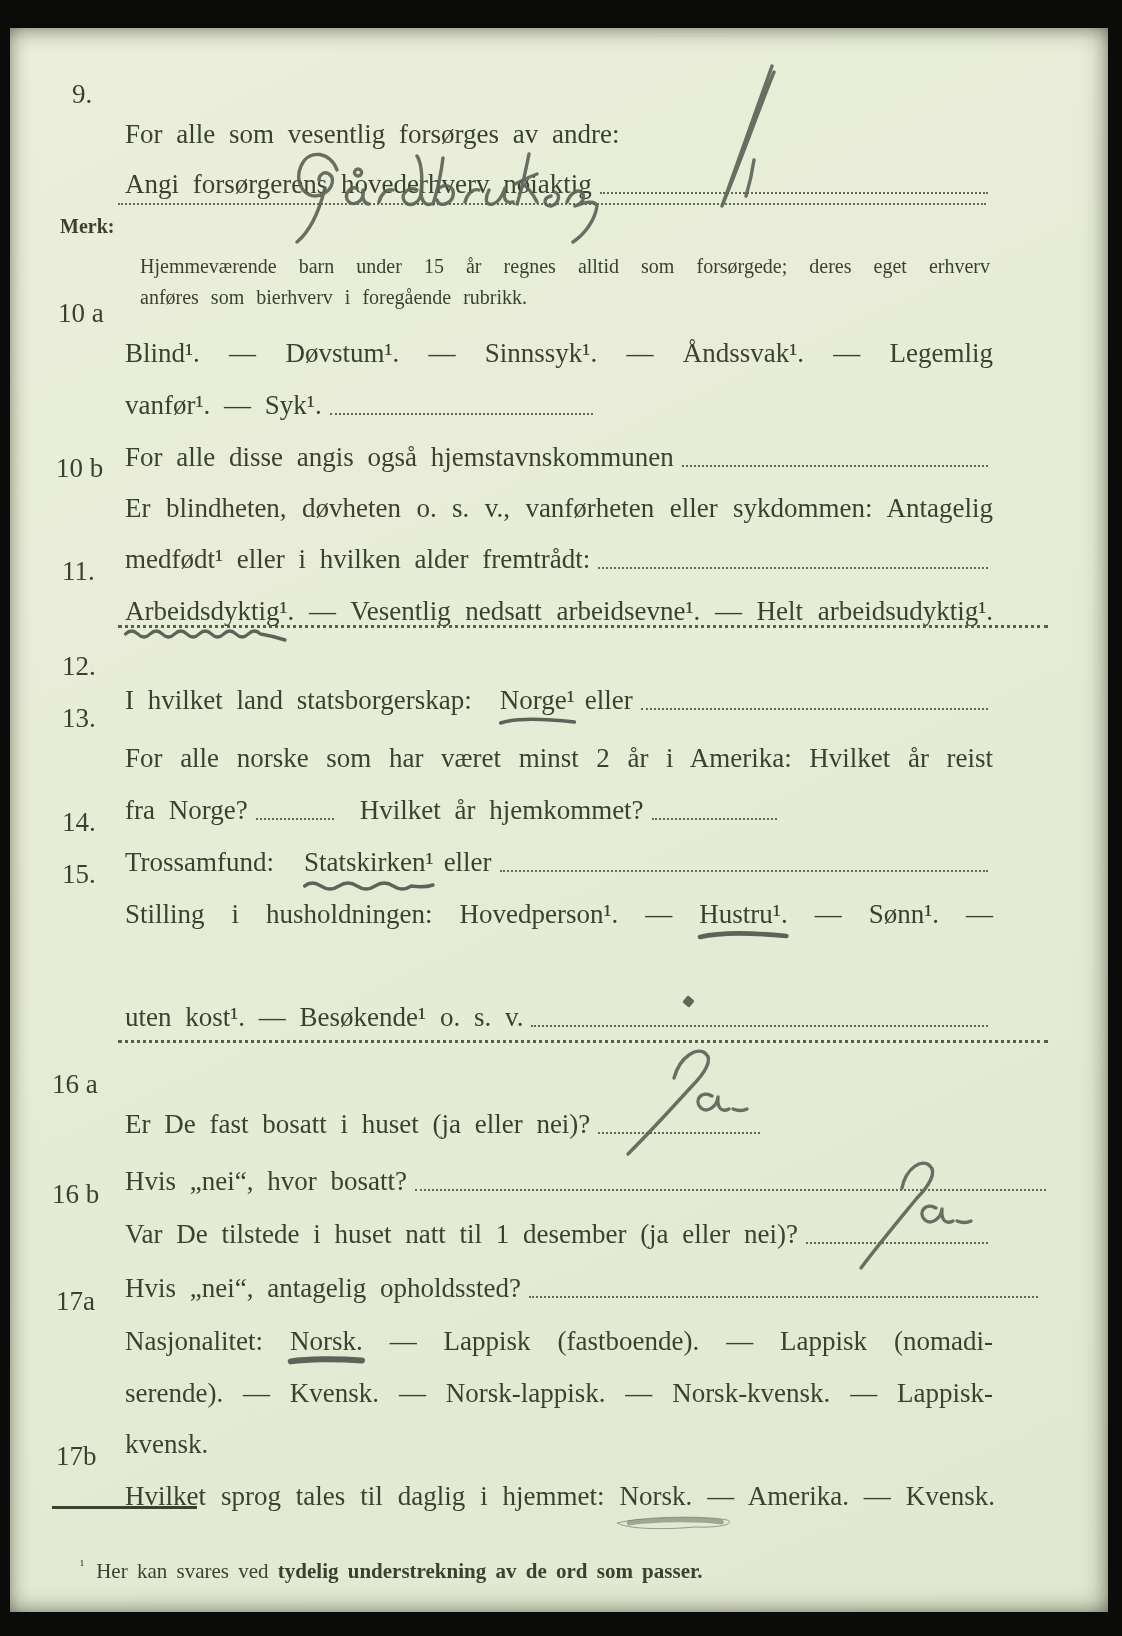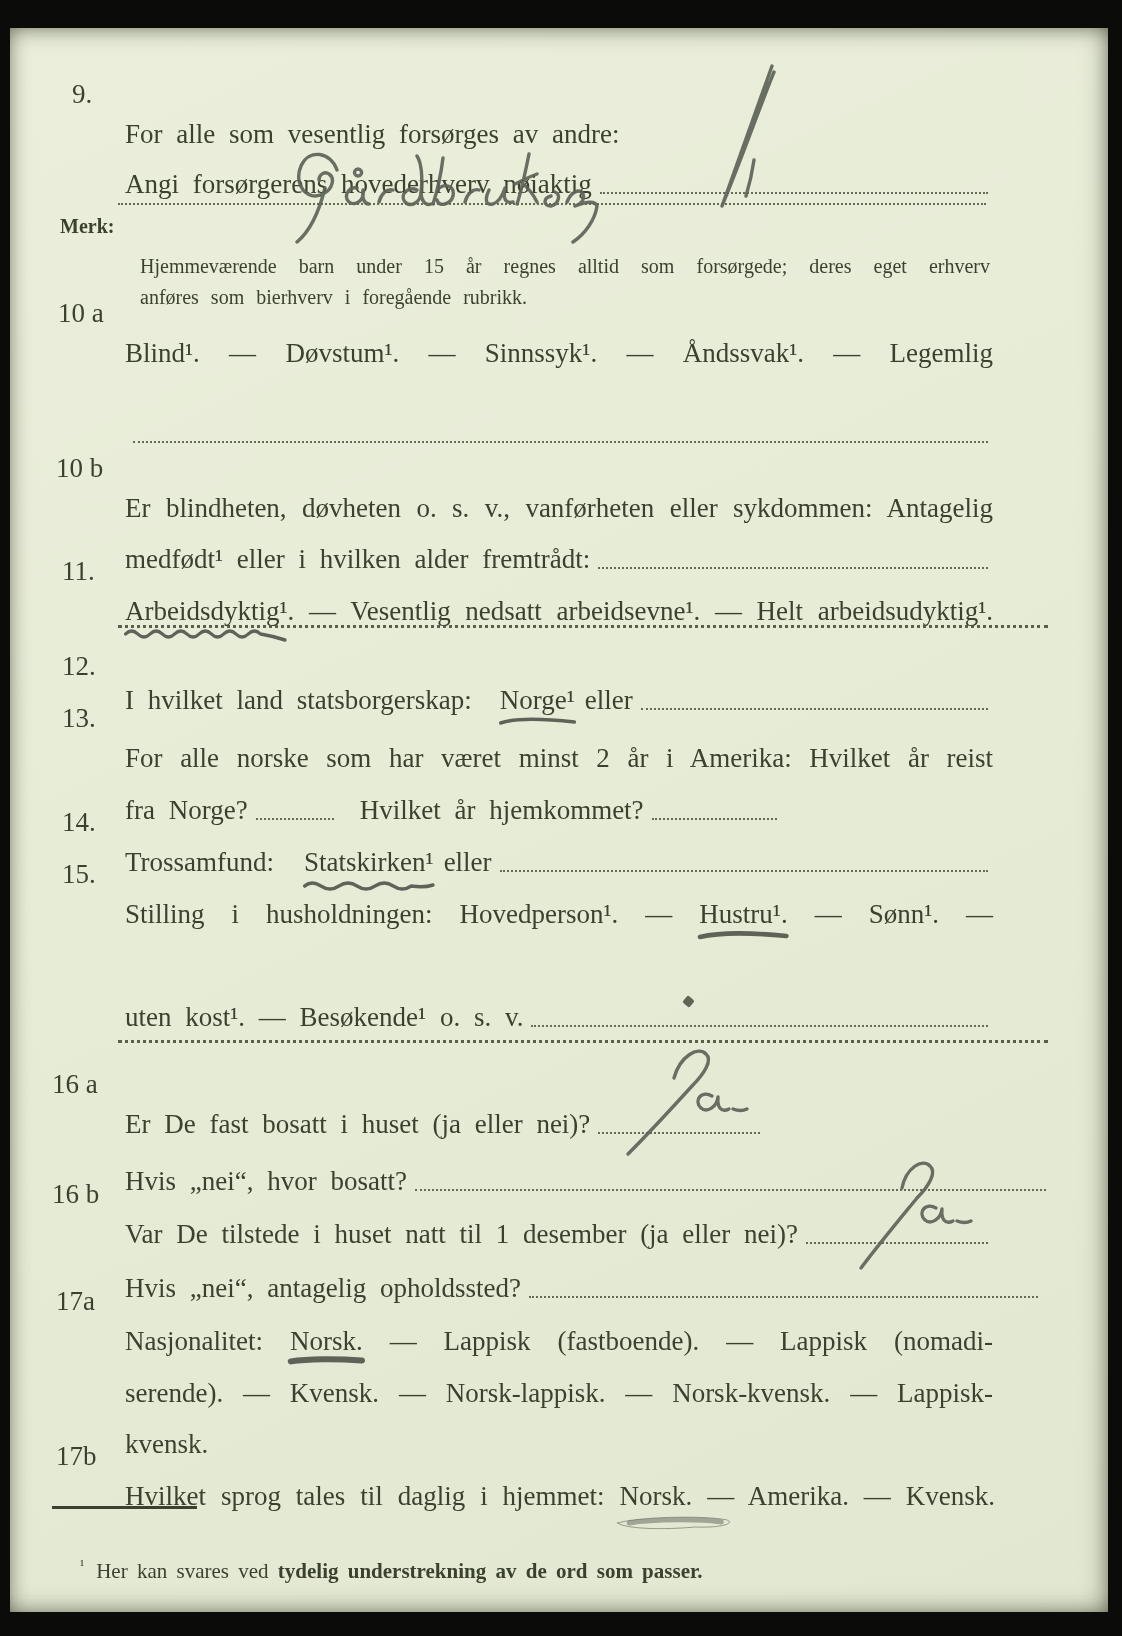--- a/index.html
+++ b/index.html
@@ -71,21 +71,26 @@
   <svg class="hand" style="left:694px;top:60px" width="95" height="155" viewBox="0 0 95 155">
     <path d="M78,6 C64,44 46,96 28,146 M28,146 C48,98 66,46 80,12 M60,100 C58,114 55,126 52,136"></path>
   </svg>
 
   <div class="num small bold" style="left:60px;top:214px">Merk:</div>
   <div class="row small jst" style="left:140px;top:214px;width:850px">Hjemmeværende barn under 15 år regnes alltid som forsørgede; deres eget erhverv</div>
   <div class="row small" style="left:140px;top:245px">anføres som bierhverv i foregående rubrikk.</div>
 
   <div class="num" style="left:58px;top:297px">10 a</div>
   <div class="row jst" style="left:125px;top:297px;width:868px">Blind¹. — Døvstum¹. — Sinnssyk¹. — Åndssvak¹. — Legemlig</div>
+  <div class="row leaders" style="left:125px;top:349px;width:470px">
+    <span>vanfør¹. — Syk¹.</span>
+    <span class="leader"></span>
+  </div>
   <div class="row leaders" style="left:125px;top:401px;width:865px">
+    <span>For alle disse angis også hjemstavnskommunen</span>
     <span class="leader"></span>
   </div>
 
   <div class="num" style="left:56px;top:452px">10 b</div>
   <div class="row jst" style="left:125px;top:452px;width:868px">Er blindheten, døvheten o. s. v., vanførheten eller sykdommen: Antagelig</div>
   <div class="row leaders" style="left:125px;top:503px;width:865px">
     <span>medfødt¹ eller i hvilken alder fremtrådt:</span>
     <span class="leader"></span>
   </div>
 

